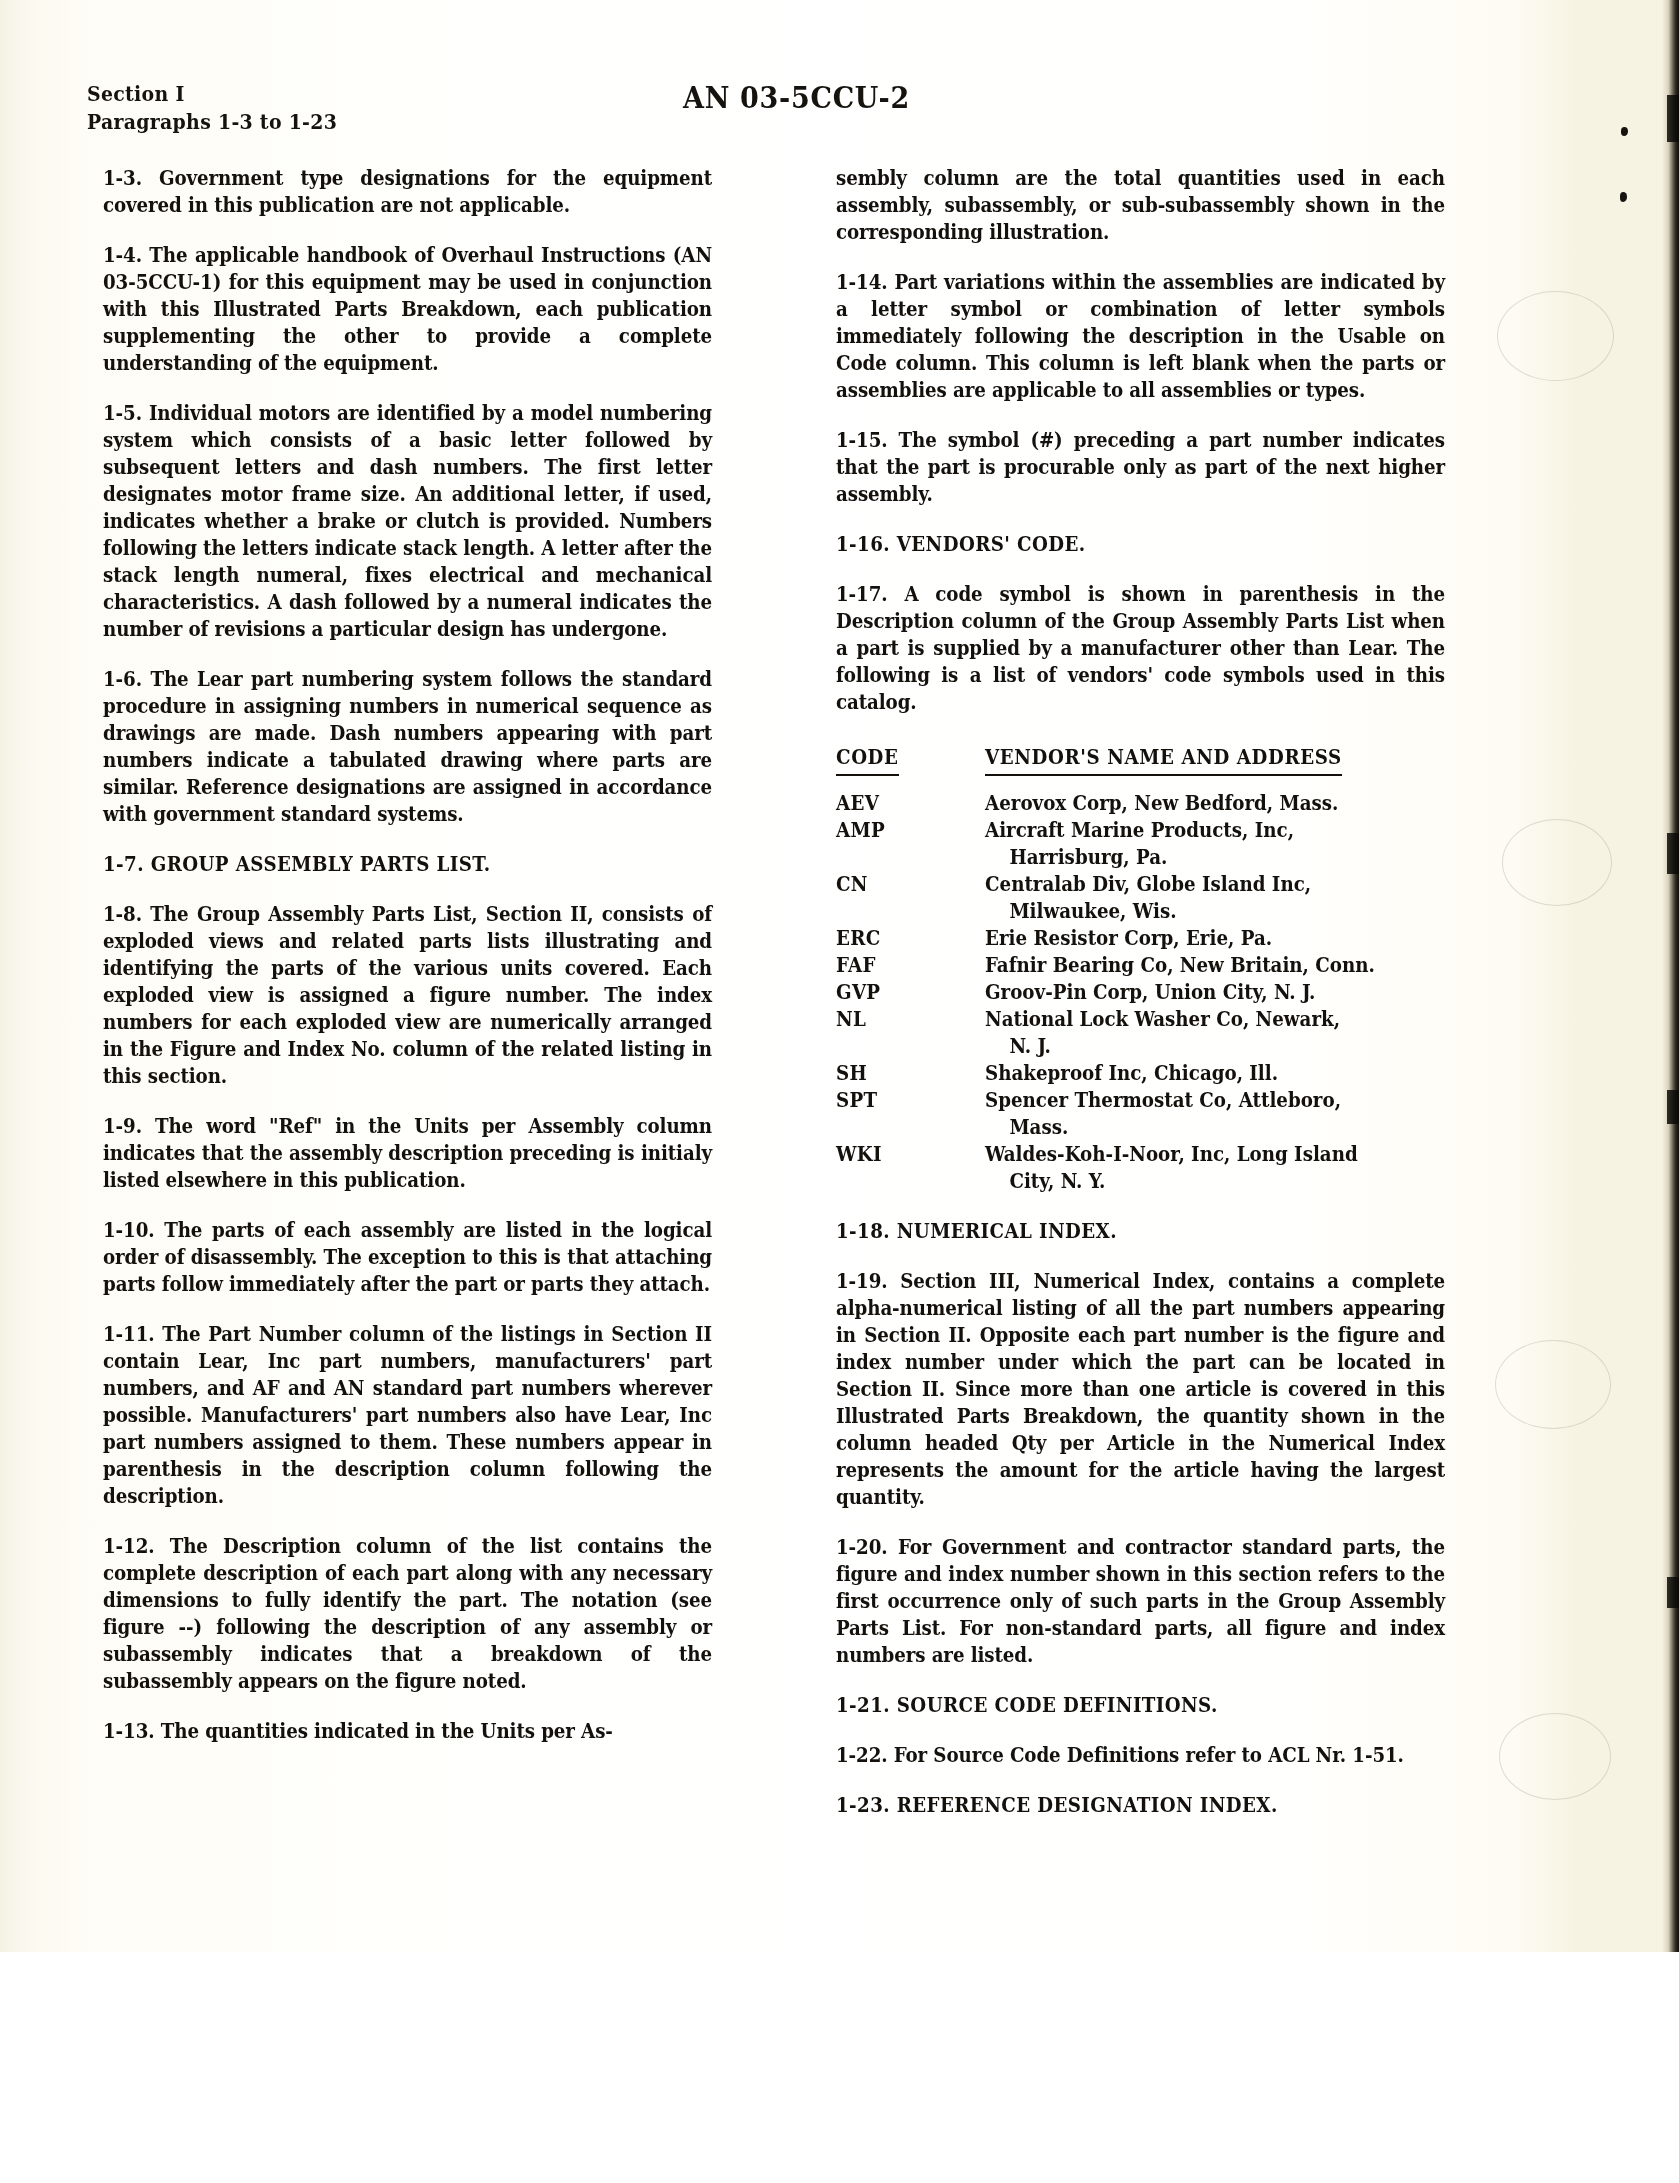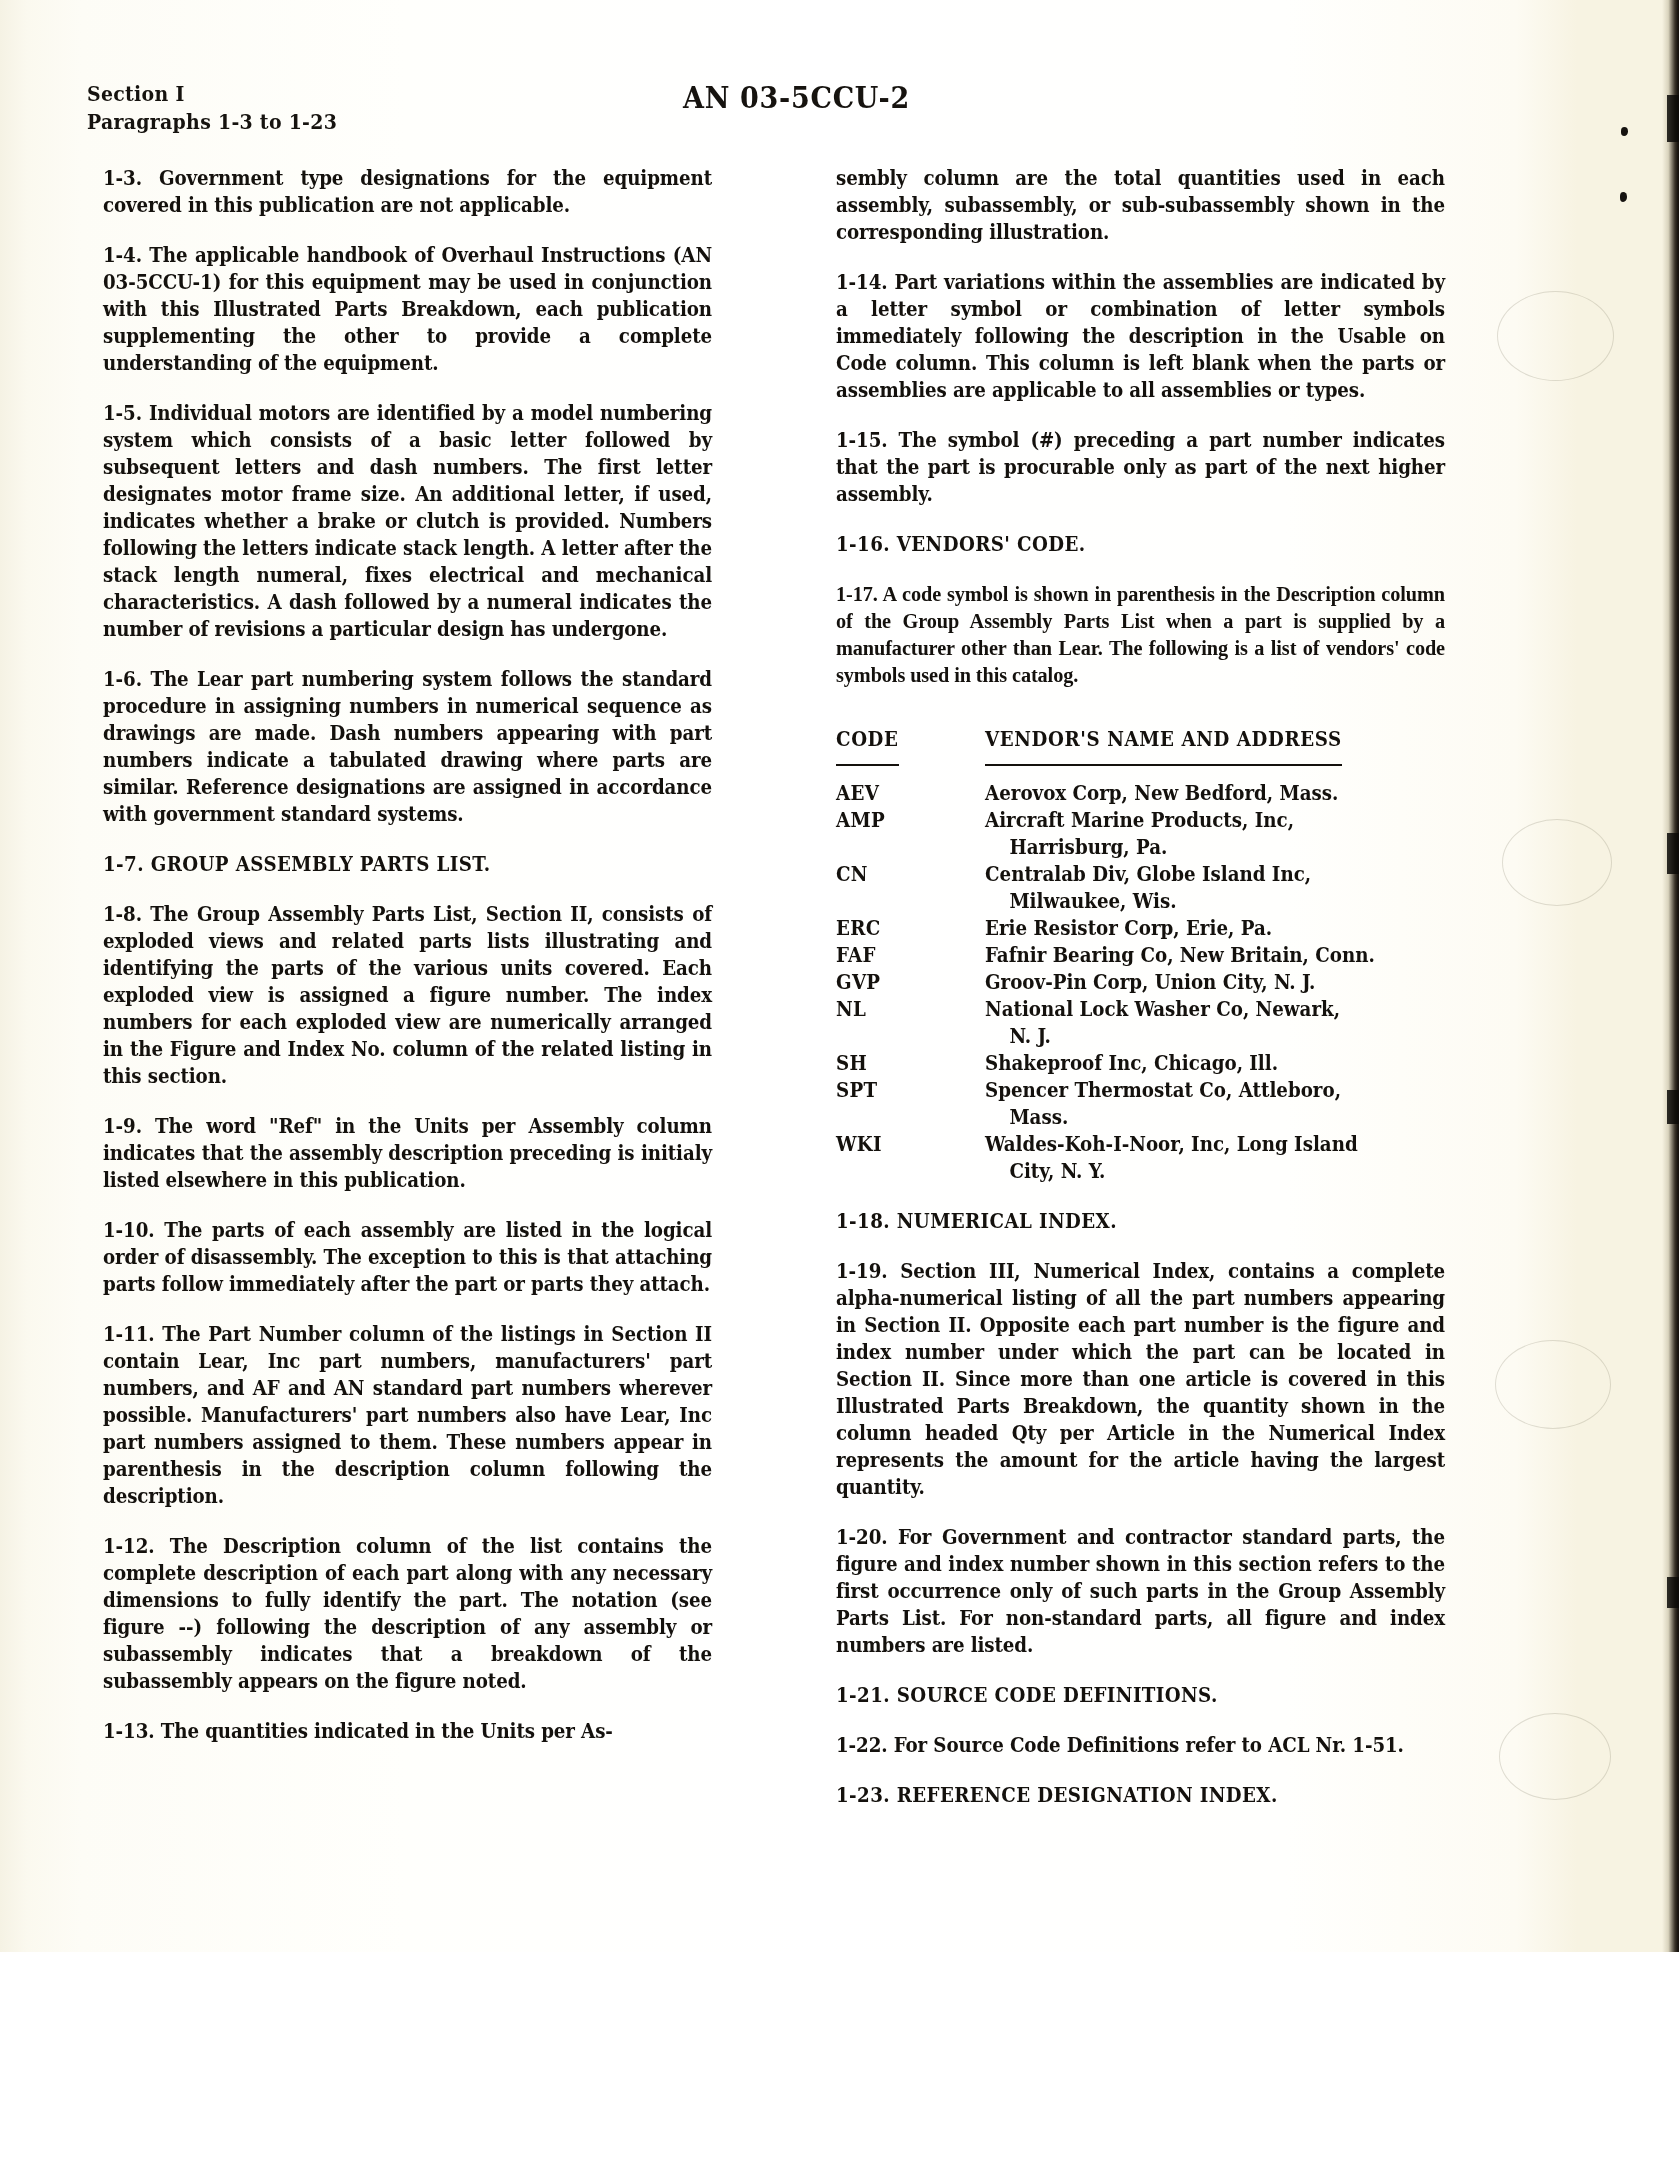--- a/index.html
+++ b/index.html
@@ -115,41 +115,41 @@
     text-justify: inter-word;
     font-weight: 600;
     font-stretch: condensed;
     letter-spacing: -0.1px;
     -webkit-font-smoothing: none;
   }
   p.para.heading {
     text-align: left;
     letter-spacing: 0.4px;
   }
-  p.para.tight { margin-bottom: 37px; font-family: Liberation Serif, serif; }
+  p.para.tight { margin-bottom: 28px; }
   p.para.last  { margin-bottom: 0; }
 
   
   .vendor-table {
     margin: 4.1px 0 23px 0;
     font-size: 20.3px;
     line-height: 27px;
     color: #14110d;
     font-weight: 600;
     font-stretch: condensed;
   }
   .vt-head {
     display: flex;
     margin-bottom: 2.7px;
   }
   .vt-head .vt-code,
   .vt-head .vt-name {
     letter-spacing: 0.6px;
     border-bottom: 2.7px solid #14110d;
-    padding-bottom: 11px;
+    padding-bottom: 3px;
     display: inline-block;
   }
   .vt-head .vt-codewrap { width: 149px; }
   .vt-head .vt-namewrap { flex: 1; }
   .vt-rows { margin-top: 13.5px; }
   .vt-row {
     display: flex;
     align-items: flex-start;
   }
   .vt-row .vt-code {

